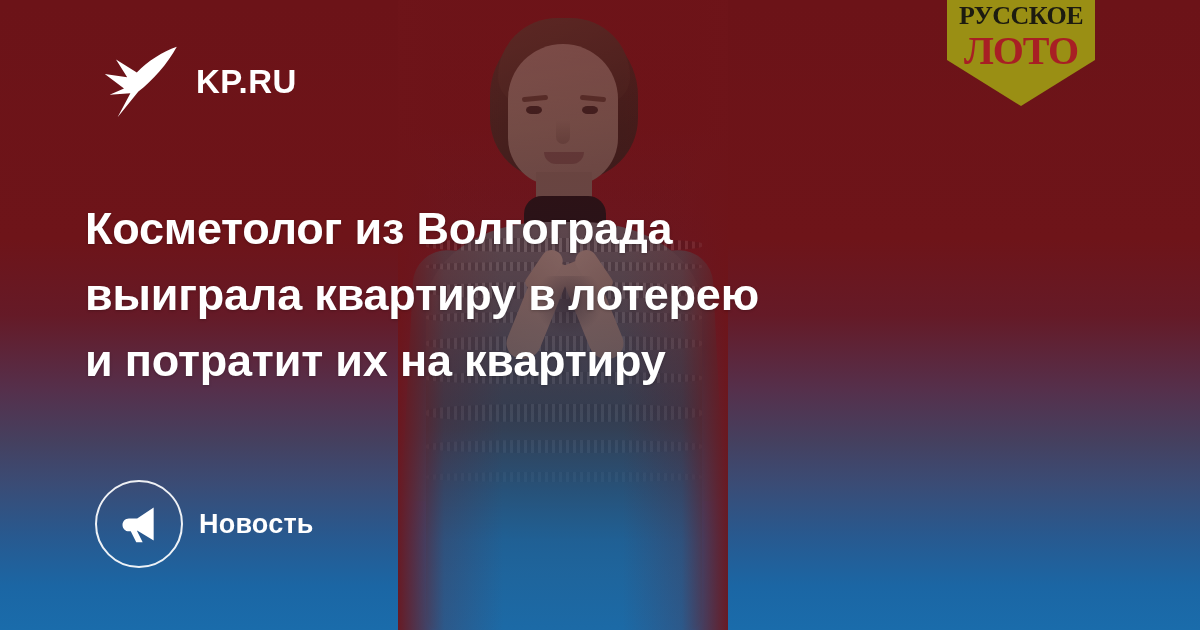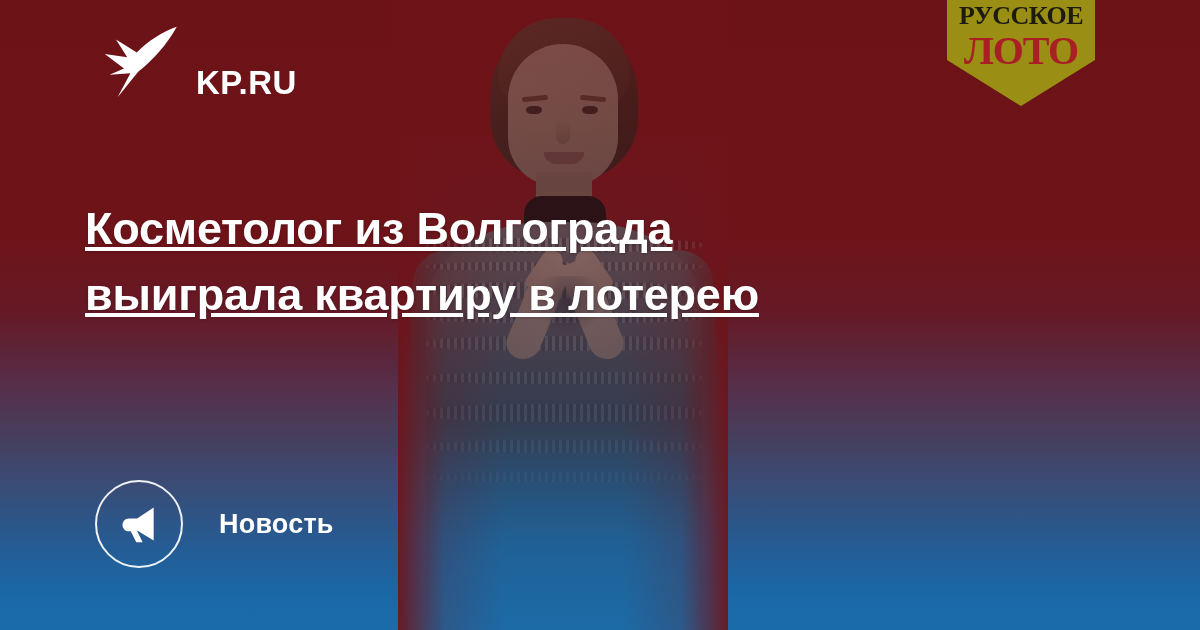--- a/index.html
+++ b/index.html
@@ -151,49 +151,48 @@
       rgba(0,0,0,0) 32%,
       rgba(0,0,0,0) 68%,
       rgba(110,20,25,.20) 86%,
       rgba(110,20,25,.92) 100%);
   }
 
   
   .content { position:absolute; inset:0; z-index:5; }
 
   
-  .brand { position:absolute; left:100px; top:22px; display:flex; align-items:flex-end; }
+  .brand { position:absolute; left:100px; top:42px; display:flex; align-items:center; }
   .bird-icon { width:80px; height:80px; display:block; }
   .brand-name {
     margin-left:16px;
     color:#fff; font-size:33px; font-weight:700; letter-spacing:.5px;
     white-space:nowrap;
   }
 
   
   .headline {
     position:absolute; left:85px; top:196px; width:900px;
     color:#ffffff;
     font-size:45px; font-weight:700; line-height:66px;
     letter-spacing:-.2px;
     text-shadow:0 1px 3px rgba(0,0,0,.22);
-    text-decoration:underline;
   }
   .headline .hl-line { display:block; white-space:nowrap; }
 
   
   .badge { position:absolute; left:95px; top:480px; display:flex; align-items:center; }
   .badge-circle {
     width:88px; height:88px; border-radius:50%;
     border:2px solid rgba(255,255,255,.92);
     display:flex; align-items:center; justify-content:center;
   }
   .megaphone-icon { width:44px; height:44px; display:block; }
   .badge-label {
-    margin-left:36px; color:#fff;
+    margin-left:16px; color:#fff;
     font-size:27px; font-weight:600; letter-spacing:.2px;
     white-space:nowrap;
   }
 
   
   .lotto-logo { position:absolute; left:945px; top:-2px; width:152px; height:110px; }
   .lotto-svg { width:100%; height:100%; display:block; }
 </style>
 </head>
 <body>
@@ -246,20 +245,21 @@
         <svg class="bird-icon" viewBox="0 0 100 100" aria-hidden="true">
           <path fill="#ffffff" d="M96 6 C78 12 60 24 46 38 L20 22 L34 44 L6 40 L30 58 L12 66 L38 64 L22 94 L48 62 C66 48 84 28 96 6 Z"></path>
         </svg>
       </span>
       <span class="brand-name">KP.RU</span>
     </div>
 
     <div class="headline">
       <span class="hl-line">Косметолог из Волгограда</span>
       <span class="hl-line">выиграла квартиру в лотерею</span>
+      <span class="hl-line">и потратит их на квартиру</span>
     </div>
 
     <div class="badge">
       <span class="badge-circle">
         <span>
           <svg class="megaphone-icon" viewBox="0 0 48 48" aria-hidden="true">
             <path fill="#ffffff" d="M40 6 L22 18 L13 18 C9.1 18 6 21.1 6 25 C6 28.9 9.1 32 13 32 L15 32 L21 44 L28 44 L22 32 L22 31 L40 42 Z"></path>
           </svg>
         </span>
       </span>

